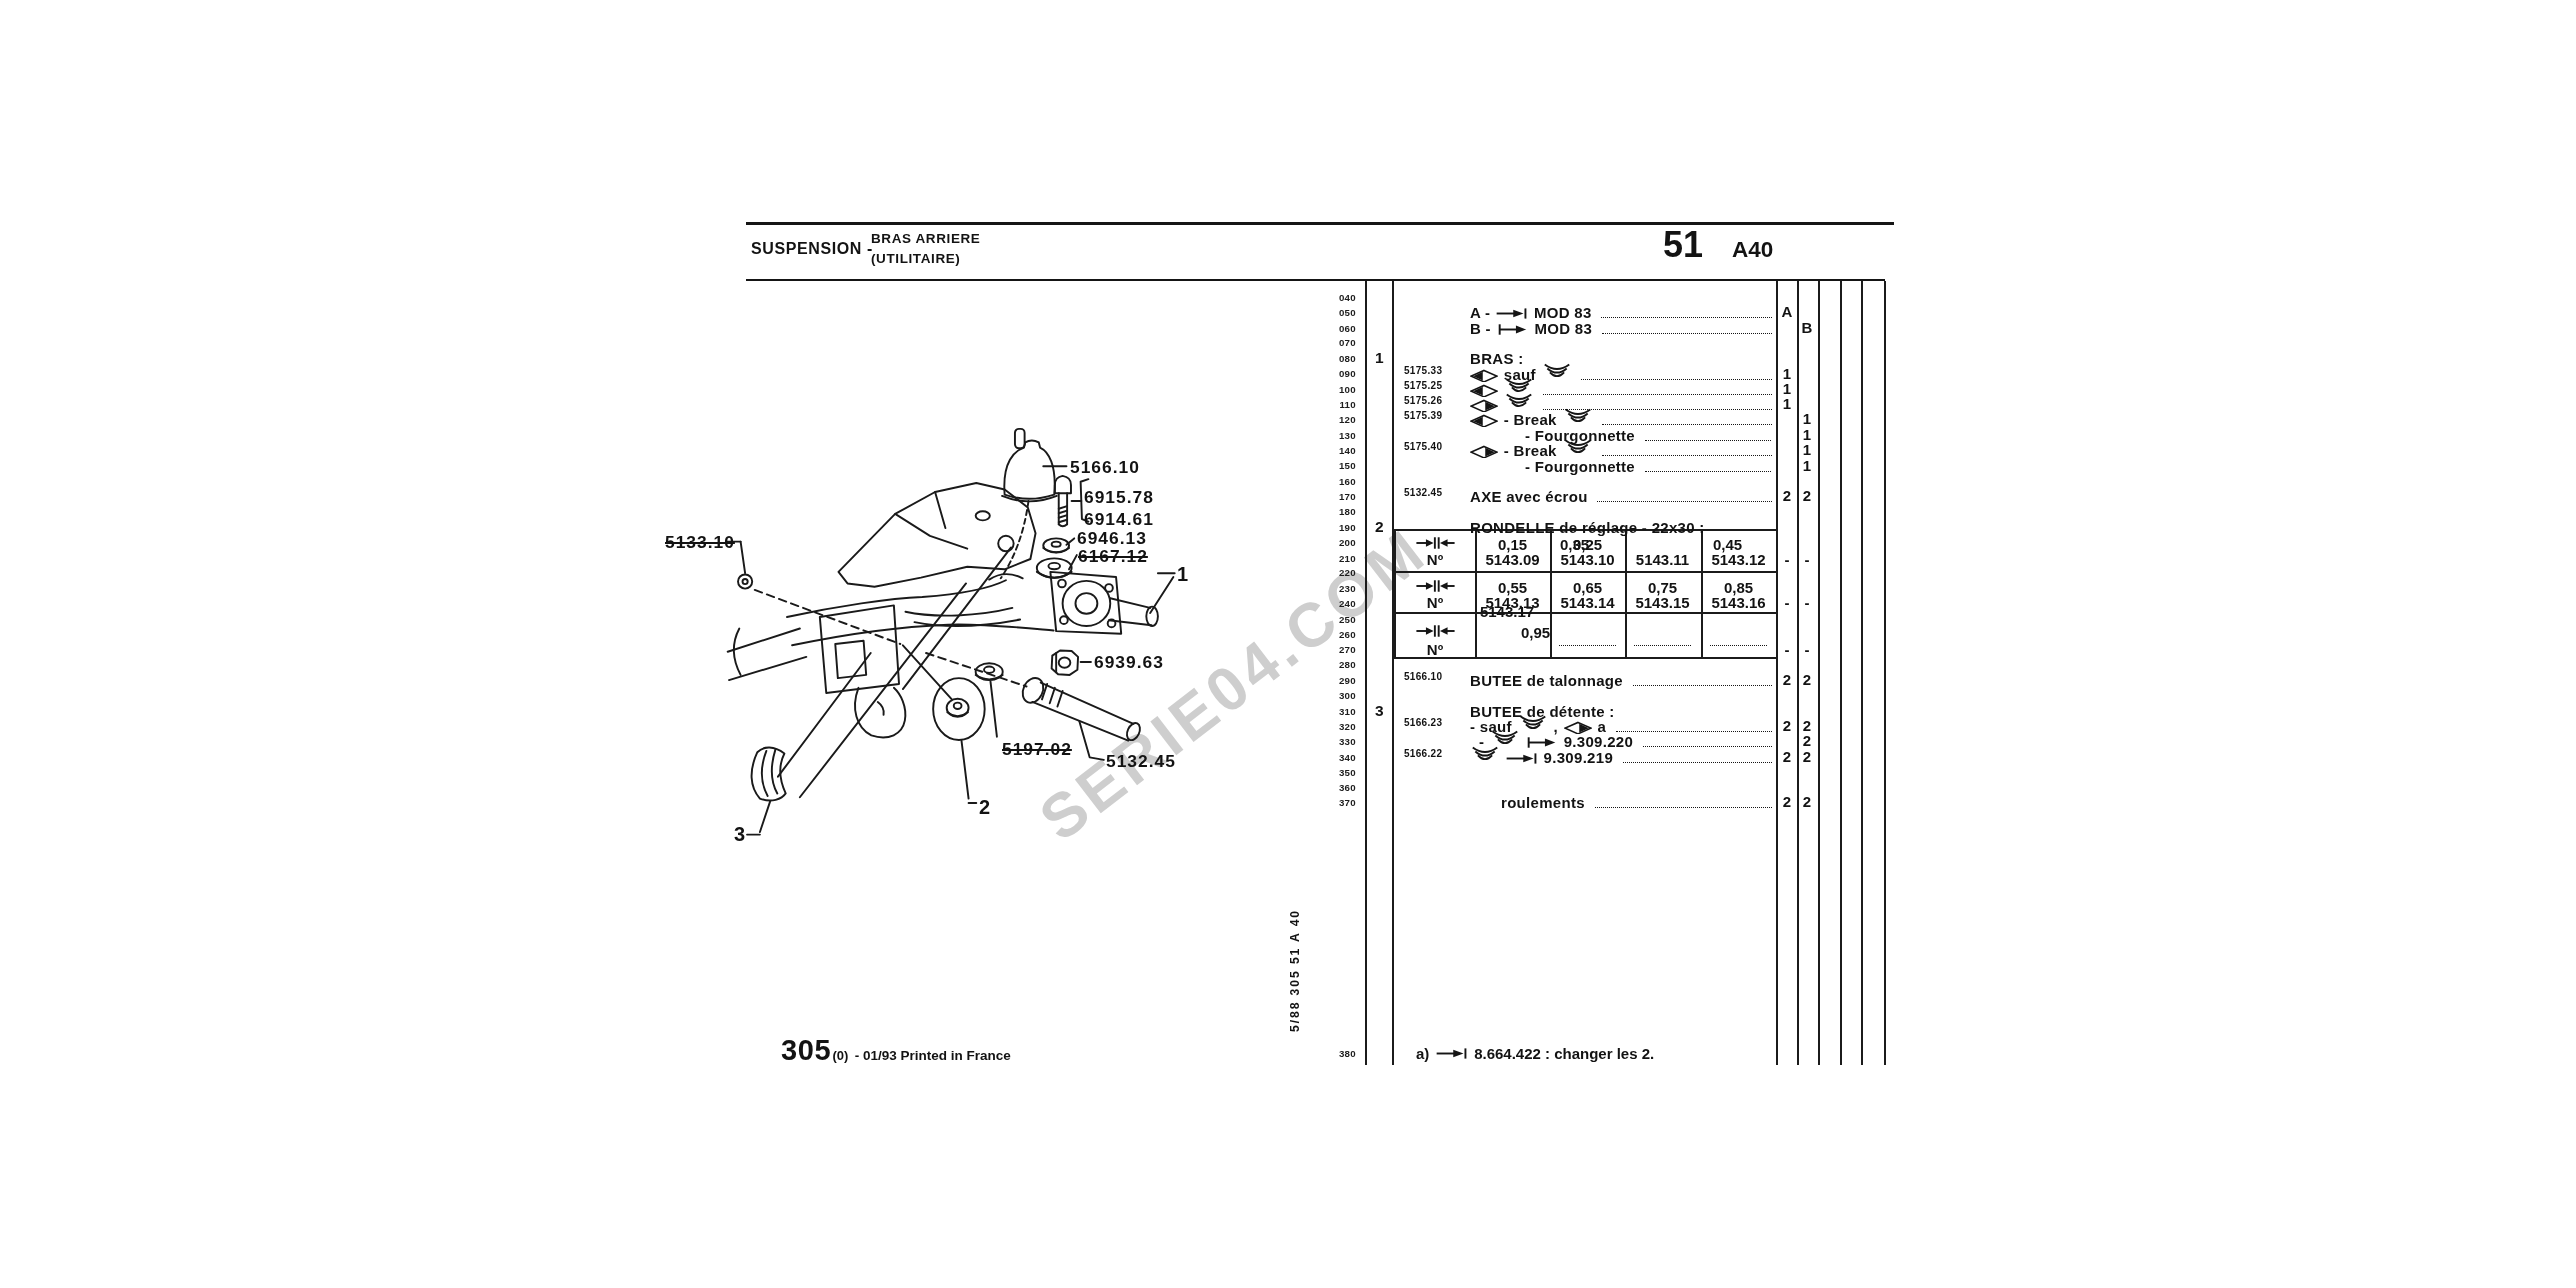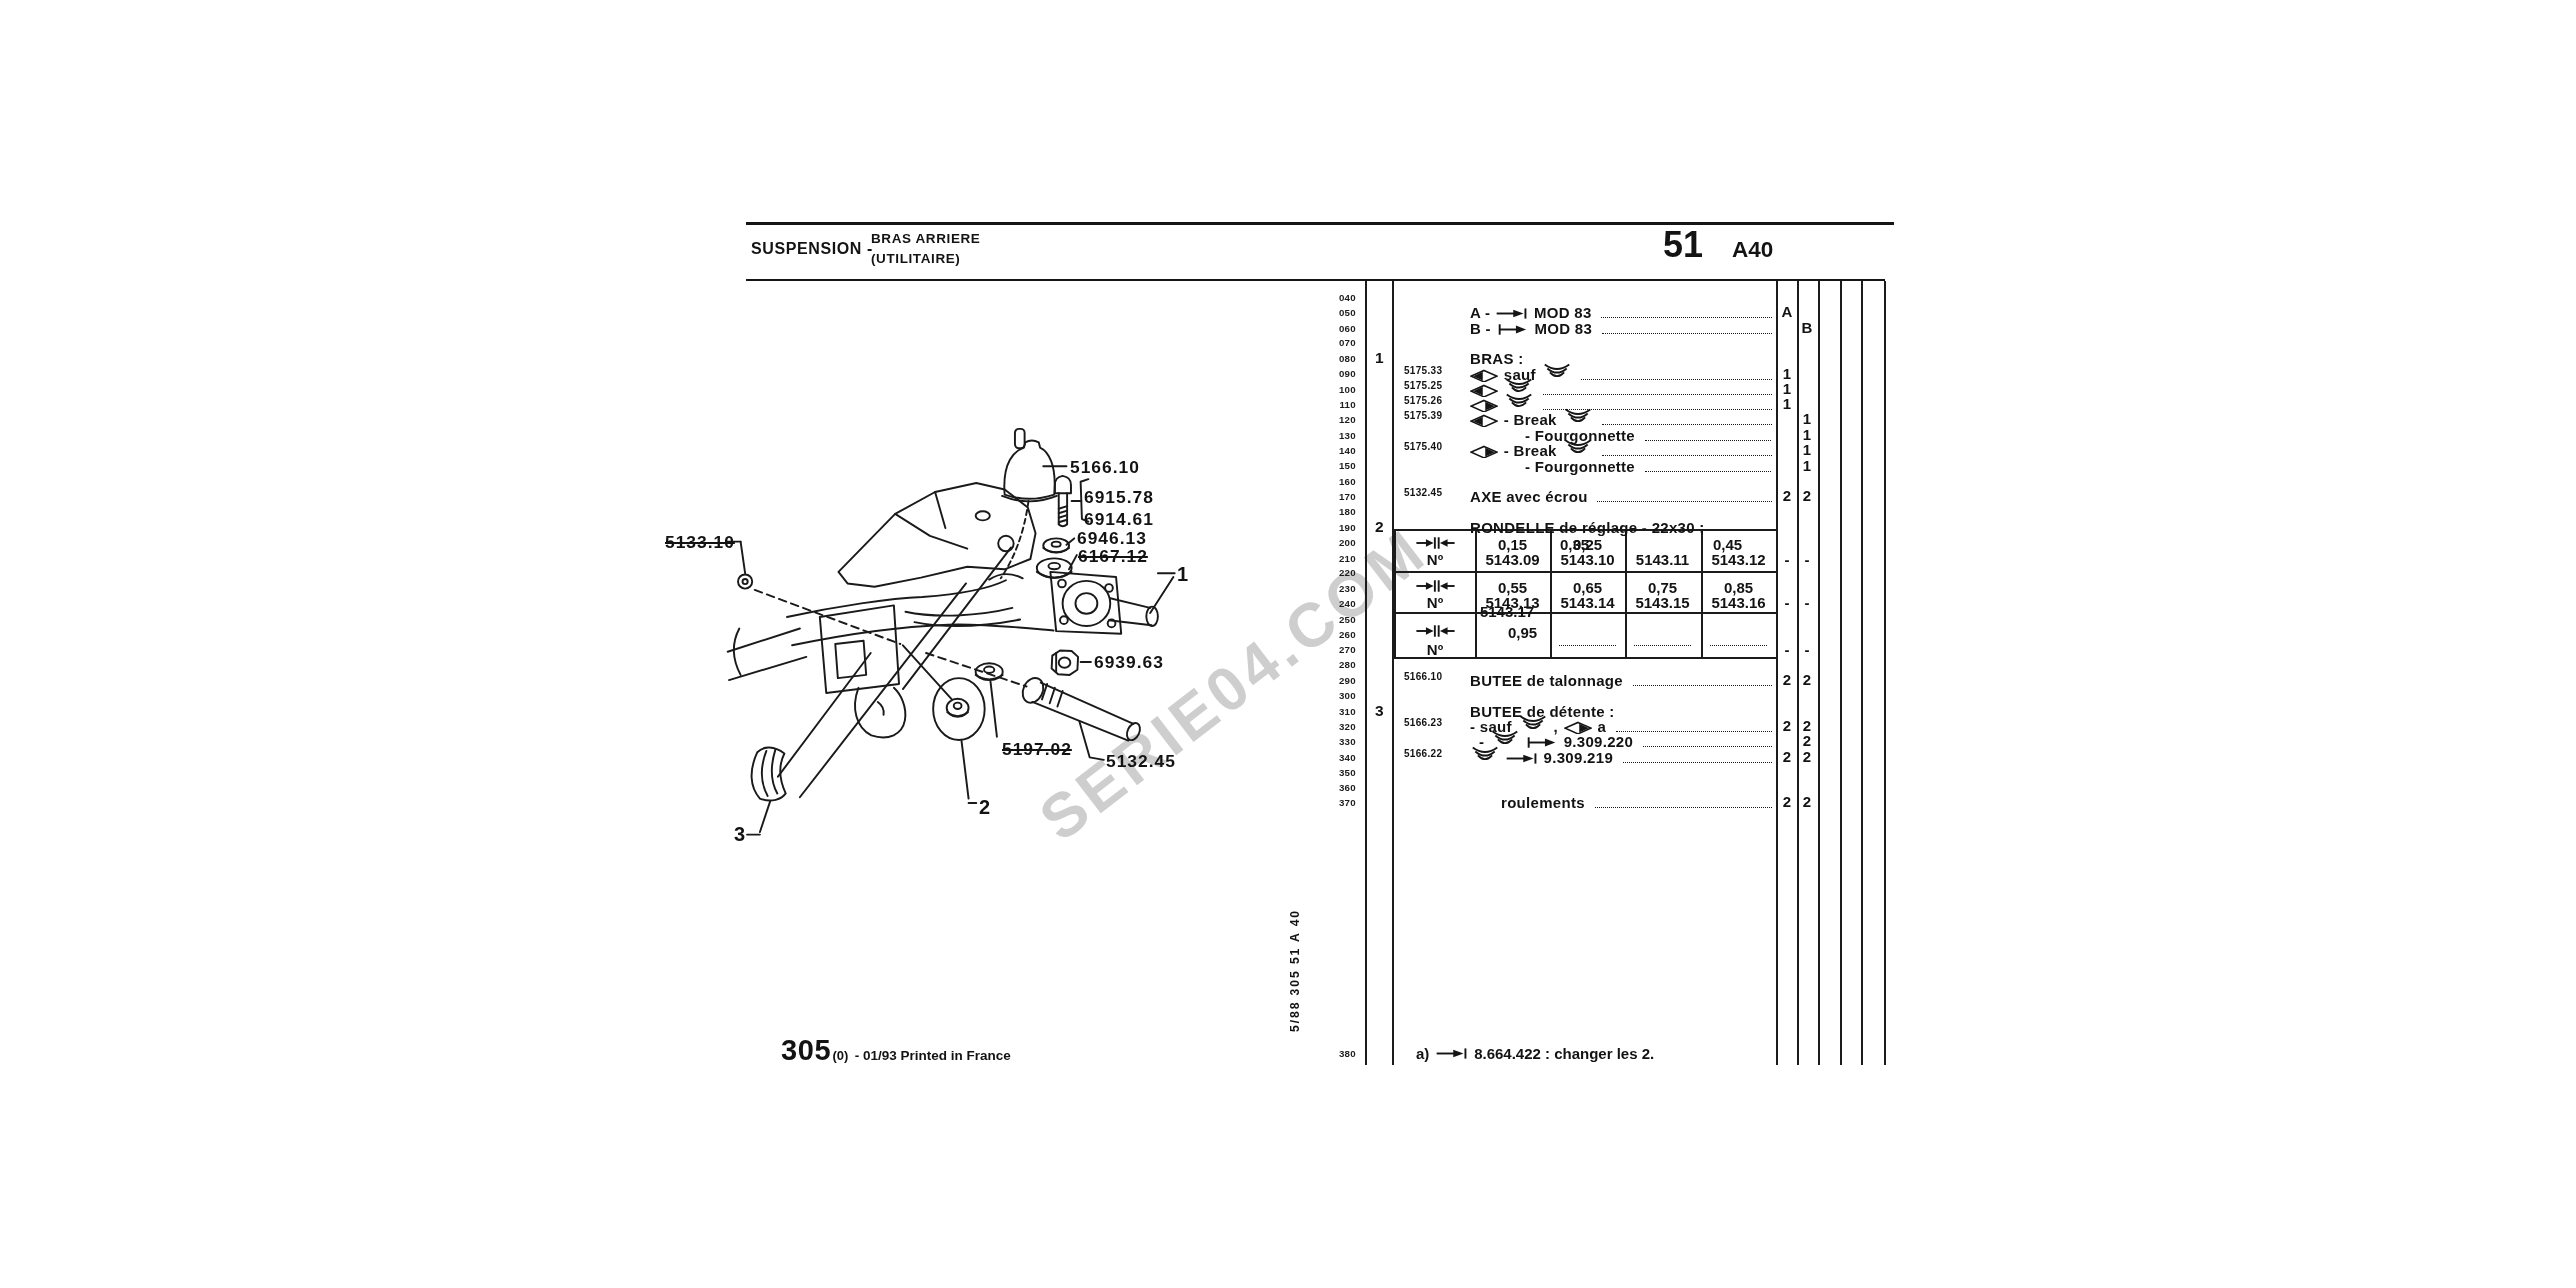--- a/index.html
+++ b/index.html
@@ -512,21 +512,21 @@
     <span class="dashq" style="left: 1797px; top: 594px;">-</span>
     <div class="sticon" style="left: 1399px; width: 72px; top: 624px;"><svg class="tic" width="41" height="14" viewBox="0 0 64 22">
         <line x1="2" y1="11" x2="19" y2="11"></line>
         <polygon points="17,5 29,11 17,17"></polygon>
         <line x1="31" y1="2" x2="31" y2="20"></line>
         <line x1="37" y1="2" x2="37" y2="20"></line>
         <polygon points="51,5 39,11 51,17"></polygon>
         <line x1="49" y1="11" x2="62" y2="11"></line>
       </svg></div>
     <span class="stv" style="left: 1399px; width: 72px; top: 641px;">Nº</span>
-    <span class="stv" style="left: 1475px; width: 95px; top: 624px;">0,95</span>
+    <span class="stv" style="left: 1475px; width: 95px; top: 624px; padding-left: 13px;">0,95</span>
     <span class="stv" style="left: 1475px; width: 64px; top: 603px;">5143.17</span>
     <div class="celldots" style="left: 1559px; width: 57px; top: 645px;"></div>
     <div class="celldots" style="left: 1634px; width: 57px; top: 645px;"></div>
     <div class="celldots" style="left: 1710px; width: 57px; top: 645px;"></div>
     <span class="dashq" style="left: 1777px; top: 641px;">-</span>
     <span class="dashq" style="left: 1797px; top: 641px;">-</span>
     <div class="fnote">
       <span>a)</span>
       <svg class="tic" width="32" height="13" viewBox="0 0 50 20">
         <line x1="1" y1="10" x2="30" y2="10"></line>

